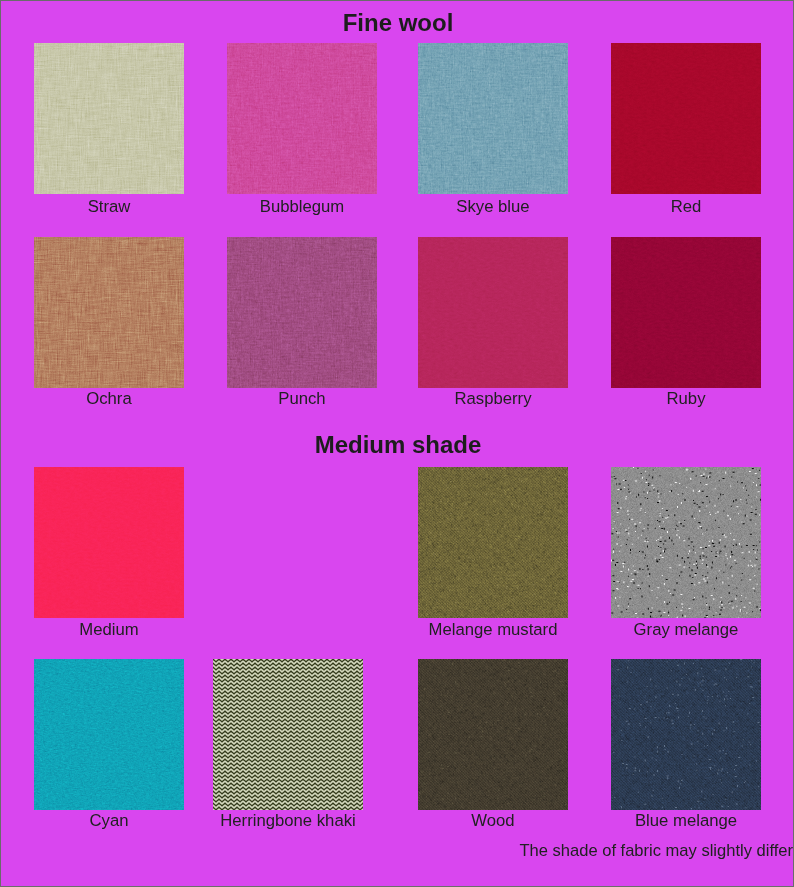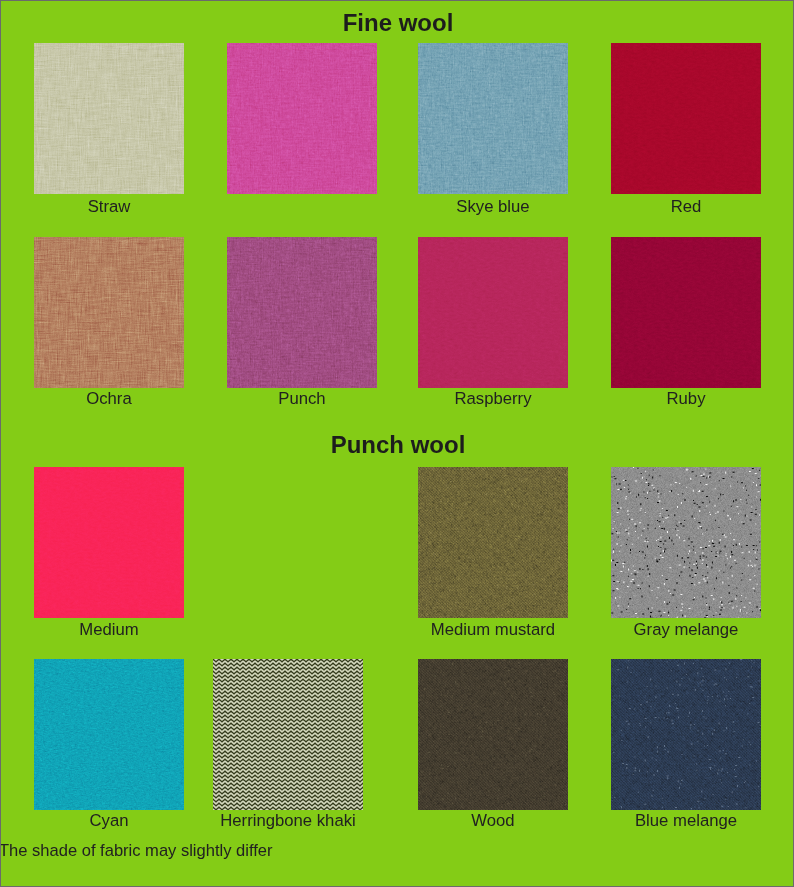--- a/index.html
+++ b/index.html
@@ -1,30 +1,30 @@
 <!DOCTYPE html>
 <html><head>
 <meta charset="utf-8">
 <title>Wool fabric swatch chart</title>
 <style>
   html,body{margin:0;padding:0;background:#ffffff;}
   body{width:794px;height:887px;overflow:hidden;
        font-family:"Liberation Sans",sans-serif;}
-  #page{position:relative;width:794px;height:887px;background:#84cc16;
+  #page{position:relative;width:794px;height:887px;background:#d946ef;
         box-sizing:border-box;border:1px solid #6b6b6b;overflow:hidden;}
   .title{position:absolute;left:0;width:794px;text-align:center;
          font-weight:bold;font-size:24px;color:#1d1d1d;}
   #title-fine{top:8px;}
   #title-medium{top:430px;}
   .cell{position:absolute;width:120px;}
   .sw{position:relative;width:150px;height:151px;overflow:hidden;}
   .tex{position:absolute;left:0;top:0;}
   .lbl{position:absolute;left:0;width:150px;text-align:center;
        font-size:16.7px;color:#212121;white-space:nowrap;}
-  .note{position:absolute;left:-2px;width:794px;text-align:left;
+  .note{position:absolute;left:-2px;width:794px;text-align:right;
         font-size:16.55px;color:#212121;top:840px;}
 </style>
 </head>
 <body>
 
 <svg width="0" height="0" style="position:absolute;left:-9999px" aria-hidden="true">
 <defs>
  <filter id="fHstreak" x="0" y="0" width="100%" height="100%" color-interpolation-filters="sRGB">
    <feTurbulence type="fractalNoise" baseFrequency="0.06 1.1" numOctaves="3" seed="7"></feTurbulence>
    <feColorMatrix type="saturate" values="0"></feColorMatrix>
@@ -84,21 +84,21 @@
       </filter>
  <filter id="fKnit" x="0" y="0" width="100%" height="100%" color-interpolation-filters="sRGB">
    <feTurbulence type="fractalNoise" baseFrequency="0.32 1.05" numOctaves="4" seed="41"></feTurbulence>
    <feColorMatrix type="saturate" values="0"></feColorMatrix>
       </filter>
 </defs>
 </svg>
 
 <div id="page">
   <div class="title" id="title-fine">Fine wool</div>
-  <div class="title" id="title-medium">Punch wool</div>
+  <div class="title" id="title-medium">Medium shade</div>
 
   <div class="cell" style="left:33px;top:42px">
     <div class="sw" style="background-color: rgb(200, 200, 170);">
       <svg class="tex" width="150" height="151" style="mix-blend-mode:overlay;opacity:.55">
           <rect width="150" height="151" filter="url(#fHstreak)"></rect>
         </svg>
         <svg class="tex" width="150" height="151" style="mix-blend-mode:overlay;opacity:.55">
           <rect width="150" height="151" filter="url(#fVstreak)"></rect>
         </svg>
         <svg class="tex" width="150" height="151" style="mix-blend-mode:overlay;opacity:.28">
@@ -115,20 +115,21 @@
         <svg class="tex" width="150" height="151" style="mix-blend-mode:overlay;opacity:.30">
           <rect width="150" height="151" filter="url(#fHstreak)"></rect>
         </svg>
         <svg class="tex" width="150" height="151" style="mix-blend-mode:overlay;opacity:.30">
           <rect width="150" height="151" filter="url(#fVstreak)"></rect>
         </svg>
         <svg class="tex" width="150" height="151" style="mix-blend-mode:overlay;opacity:.30">
           <rect width="150" height="151" filter="url(#fSoft)"></rect>
         </svg>
     </div>
+    <div class="lbl" style="top:153.5px">Bubblegum</div>
   </div>
   <div class="cell" style="left:417px;top:42px">
     <div class="sw" style="background-color: rgb(117, 163, 181);">
       <svg class="tex" width="150" height="151" style="mix-blend-mode:overlay;opacity:.34">
           <rect width="150" height="151" filter="url(#fWeave)"></rect>
         </svg>
         <svg class="tex" width="150" height="151" style="mix-blend-mode:overlay;opacity:.30">
           <rect width="150" height="151" filter="url(#fHstreak)"></rect>
         </svg>
         <svg class="tex" width="150" height="151" style="mix-blend-mode:overlay;opacity:.30">
@@ -224,21 +225,21 @@
           <rect width="150" height="151" filter="url(#fGrain)"></rect>
         </svg>
         <svg class="tex" width="150" height="151">
           <rect width="150" height="151" fill="url(#pCross)"></rect>
         </svg>
         <svg class="tex" width="150" height="151">
           <path fill="#0a0a0a" opacity=".22" d="M86.5 113.0h1v1h-1zM36.1 99.5h1v2h-1zM49.3 146.7h1v1h-1zM123.9 128.4h1v1h-1zM128.8 136.5h1v1h-1zM46.3 78.0h1v1h-1zM78.0 29.3h1v1h-1zM13.7 100.9h1v1h-1zM95.9 102.4h2v1h-2zM138.6 58.1h1v1h-1zM125.8 83.8h1v2h-1zM124.6 83.9h1v1h-1zM51.9 97.6h1v2h-1zM21.2 1.1h1v1h-1zM60.6 77.8h1v1h-1zM109.8 2.2h2v1h-2zM48.7 17.0h1v1h-1zM6.8 50.9h1v1h-1zM31.3 35.1h1v1h-1zM51.1 28.7h1v1h-1zM63.4 139.9h1v1h-1zM11.8 131.5h1v2h-1zM84.4 108.8h2v1h-2zM147.0 4.2h1v2h-1zM93.6 23.9h1v1h-1zM134.8 28.2h1v1h-1zM17.5 3.9h1v2h-1zM19.0 50.8h1v1h-1zM53.3 95.1h2v1h-2zM78.4 131.4h1v2h-1zM51.0 142.3h1v1h-1zM137.5 5.9h1v1h-1zM136.3 50.1h1v1h-1zM119.3 23.2h1v1h-1zM134.3 117.9h1v2h-1zM67.2 132.3h1v1h-1zM37.3 25.8h2v1h-2zM124.0 148.3h1v1h-1zM56.7 82.4h1v2h-1zM15.6 100.0h2v1h-2zM113.2 48.8h1v2h-1zM113.4 150.0h1v1h-1zM79.2 64.4h1v2h-1zM70.3 143.8h2v1h-2zM35.5 93.6h1v1h-1zM41.7 97.0h2v1h-2zM86.1 49.0h1v1h-1zM15.1 35.3h2v1h-2zM89.4 109.2h1v1h-1zM66.6 104.0h2v1h-2zM84.6 84.0h1v1h-1zM129.9 33.3h1v1h-1zM0.8 75.5h1v1h-1zM123.9 6.8h1v1h-1zM119.1 52.5h1v2h-1zM39.6 7.0h1v2h-1zM72.7 129.5h1v2h-1zM93.0 119.8h2v1h-2zM113.5 143.2h1v1h-1zM19.3 76.1h1v2h-1zM26.8 59.8h2v1h-2zM122.2 16.9h1v1h-1zM112.1 38.4h1v1h-1zM138.9 127.8h2v1h-2zM5.2 28.7h1v1h-1zM11.5 147.0h1v2h-1zM36.3 68.8h1v1h-1zM113.3 29.6h1v1h-1zM24.9 122.9h1v2h-1zM8.7 44.4h1v1h-1zM109.0 119.4h1v1h-1zM80.9 87.4h1v1h-1zM141.1 19.6h2v1h-2zM114.3 1.5h2v1h-2zM142.4 47.7h1v1h-1zM76.6 46.1h2v1h-2zM2.7 48.3h1v1h-1zM25.2 0.8h2v1h-2zM30.5 99.7h1v2h-1zM134.8 31.6h2v1h-2zM7.2 40.5h1v2h-1zM6.4 107.3h1v1h-1zM69.1 11.7h2v1h-2zM56.5 55.6h1v1h-1zM73.6 137.3h1v1h-1zM114.7 138.3h2v1h-2zM148.4 79.0h2v1h-2zM108.9 121.7h1v1h-1zM33.6 109.7h1v2h-1zM90.9 9.3h1v1h-1zM14.7 34.9h1v2h-1zM50.6 27.9h1v2h-1zM37.7 58.5h1v1h-1zM139.9 61.8h2v1h-2zM105.8 131.7h1v1h-1zM99.5 134.7h1v1h-1zM37.5 30.4h1v2h-1zM104.5 81.1h1v1h-1zM92.7 28.2h2v1h-2zM114.7 27.1h1v1h-1zM77.2 124.0h1v2h-1zM103.1 119.1h2v1h-2zM149.2 123.8h1v1h-1zM8.1 87.7h2v1h-2zM9.4 140.7h1v1h-1zM6.1 147.1h1v2h-1zM12.8 26.7h1v1h-1zM136.7 84.2h1v1h-1zM65.0 57.4h1v2h-1zM66.6 84.8h2v1h-2zM124.8 81.8h1v1h-1zM24.5 132.3h1v1h-1zM78.9 95.3h1v2h-1zM103.6 21.1h1v2h-1zM55.9 4.5h2v1h-2zM102.6 8.2h1v1h-1zM137.8 105.3h1v1h-1zM49.6 21.6h2v1h-2zM109.2 100.3h1v2h-1zM123.8 45.0h2v1h-2zM113.5 9.0h1v1h-1zM96.1 145.1h1v1h-1zM82.4 6.8h2v1h-2zM69.4 133.6h1v1h-1zM24.4 4.7h2v1h-2zM127.7 127.5h1v1h-1zM124.4 39.2h2v1h-2zM136.3 87.9h1v2h-1zM106.6 138.6h2v1h-2zM72.0 49.7h1v1h-1zM3.9 144.1h1v2h-1zM30.6 88.3h2v1h-2zM18.7 94.9h2v1h-2zM16.0 59.5h2v1h-2zM3.5 90.3h2v1h-2zM26.7 76.5h1v1h-1zM96.1 42.8h1v2h-1zM30.4 37.9h2v1h-2zM119.2 120.6h1v1h-1zM40.2 90.5h2v1h-2zM45.1 86.2h1v1h-1zM93.9 130.2h2v1h-2zM14.8 81.8h2v1h-2zM98.5 127.2h2v1h-2zM70.6 9.2h1v1h-1zM49.2 78.7h1v2h-1zM93.6 49.1h1v1h-1zM74.3 49.1h2v1h-2zM83.5 57.8h1v1h-1zM122.7 35.0h1v1h-1zM27.9 79.3h1v1h-1zM128.5 41.1h1v1h-1zM70.7 8.0h1v1h-1zM20.8 144.1h1v1h-1zM50.9 20.3h2v1h-2zM36.2 133.6h1v2h-1zM9.9 70.0h1v1h-1z"></path>
           <path fill="#b8ad77" opacity="0.3" d="M58.1 140.9h1v1h-1zM83.9 141.0h2v1h-2zM39.6 63.7h2v1h-2zM28.5 71.0h1v1h-1zM125.9 111.4h1v2h-1zM32.3 141.2h1v2h-1zM113.5 37.0h1v1h-1zM104.4 39.5h1v1h-1zM148.6 17.7h1v1h-1zM68.0 26.3h1v2h-1zM54.3 5.3h1v1h-1zM43.2 2.1h2v1h-2zM40.2 111.6h1v1h-1zM12.9 70.8h1v1h-1zM27.4 17.6h2v1h-2zM111.0 72.1h1v1h-1zM12.0 65.6h2v1h-2zM32.0 46.0h2v1h-2zM14.5 139.9h1v1h-1zM17.5 40.3h1v2h-1zM34.6 110.8h1v1h-1zM16.7 99.9h1v2h-1zM74.9 144.8h1v2h-1zM55.3 7.1h1v1h-1zM88.1 120.2h1v2h-1zM29.0 20.2h2v1h-2zM109.5 56.6h2v1h-2zM138.7 117.3h1v1h-1zM145.4 105.7h1v1h-1zM54.5 72.3h1v2h-1zM13.2 41.8h1v2h-1zM22.5 45.8h1v2h-1zM89.5 96.5h1v1h-1zM79.5 119.3h1v2h-1zM28.1 53.7h1v1h-1zM59.6 0.2h2v1h-2zM91.3 133.4h1v1h-1zM26.9 70.0h1v1h-1zM76.7 128.0h1v1h-1zM93.6 36.7h1v1h-1zM61.2 88.9h1v2h-1zM92.2 76.0h1v2h-1zM133.6 27.2h1v2h-1zM35.6 11.2h1v1h-1zM42.1 58.2h1v1h-1zM81.2 110.7h2v1h-2zM140.9 89.4h1v2h-1zM73.9 66.4h1v1h-1zM129.9 72.6h1v1h-1zM103.2 8.8h1v1h-1zM98.2 77.3h1v1h-1zM118.6 37.9h1v1h-1zM122.9 38.9h2v1h-2zM143.3 57.2h1v1h-1zM15.2 86.5h2v1h-2zM1.4 18.9h1v2h-1zM67.9 53.3h2v1h-2zM56.6 24.8h1v2h-1zM124.3 55.2h1v1h-1zM44.5 128.5h1v1h-1zM137.4 98.6h1v2h-1zM142.7 38.2h1v1h-1zM113.0 8.8h1v1h-1zM79.5 99.3h2v1h-2zM9.4 149.3h1v1h-1zM53.7 93.3h2v1h-2zM5.3 64.9h1v1h-1zM99.3 119.9h1v2h-1zM104.9 70.0h1v1h-1zM45.9 0.4h1v1h-1zM89.6 108.4h1v1h-1zM148.6 38.3h1v1h-1zM3.3 147.3h1v2h-1zM50.4 60.4h1v1h-1zM87.3 14.5h1v1h-1zM96.2 147.8h1v1h-1zM113.5 86.9h1v2h-1zM78.5 117.7h2v1h-2zM40.5 93.4h1v1h-1zM114.5 117.1h2v1h-2zM34.4 52.2h2v1h-2zM71.7 102.8h1v2h-1zM37.2 134.9h2v1h-2zM110.0 33.5h1v1h-1zM77.5 57.5h1v1h-1zM23.7 68.7h1v1h-1zM32.1 14.0h2v1h-2zM66.7 145.7h2v1h-2zM100.4 71.4h1v2h-1zM39.8 24.2h1v1h-1zM146.1 74.0h1v2h-1zM21.1 66.7h2v1h-2zM49.8 90.0h2v1h-2zM20.4 114.2h1v1h-1zM73.4 26.5h1v1h-1zM17.8 132.6h1v2h-1zM49.1 9.7h1v1h-1zM70.0 56.7h1v2h-1zM28.3 47.5h1v2h-1zM105.4 8.4h1v1h-1zM18.8 139.3h1v1h-1zM46.9 36.2h1v2h-1zM95.2 107.2h2v1h-2zM136.3 131.3h1v1h-1zM143.0 86.0h1v1h-1zM22.1 110.0h1v2h-1zM120.4 45.0h2v1h-2zM114.5 128.5h1v1h-1zM127.5 25.5h2v1h-2zM78.5 83.9h1v1h-1zM145.9 7.0h1v1h-1zM65.7 129.2h1v1h-1zM64.1 1.2h1v1h-1zM108.9 26.5h1v1h-1zM98.6 83.0h2v1h-2zM77.5 47.2h1v1h-1zM97.8 57.6h1v1h-1zM125.3 44.9h2v1h-2zM115.4 126.7h2v1h-2zM27.7 120.2h1v1h-1zM21.7 34.0h2v1h-2zM131.7 26.2h1v1h-1zM68.7 44.6h1v2h-1zM22.8 113.3h1v1h-1zM86.4 124.4h1v1h-1zM103.0 13.0h1v2h-1zM118.6 25.4h2v1h-2zM79.5 28.4h1v1h-1zM36.1 19.6h2v1h-2zM100.5 11.3h1v2h-1zM138.4 74.5h1v1h-1zM33.3 143.1h1v1h-1zM95.1 130.6h1v2h-1zM31.1 122.4h1v2h-1zM130.3 28.3h1v1h-1zM100.1 38.5h1v2h-1zM37.6 59.5h1v2h-1zM88.1 118.9h2v1h-2zM23.3 119.5h1v1h-1zM119.6 86.6h1v2h-1zM98.9 146.7h2v1h-2zM86.1 58.4h1v2h-1zM66.5 27.0h1v1h-1z"></path>
         </svg>
     </div>
-    <div class="lbl" style="top:152.5px">Medium mustard</div>
+    <div class="lbl" style="top:152.5px">Melange mustard</div>
   </div>
   <div class="cell" style="left:610px;top:466px">
     <div class="sw" style="background-color: rgb(144, 144, 144);">
       <svg class="tex" width="150" height="151" style="mix-blend-mode:overlay;opacity:.55">
           <rect width="150" height="151" filter="url(#fGrainFine)"></rect>
         </svg>
         <svg class="tex" width="150" height="151" style="mix-blend-mode:overlay;opacity:.28">
           <rect width="150" height="151" filter="url(#fMel)"></rect>
         </svg>
         <svg class="tex" width="150" height="151">

